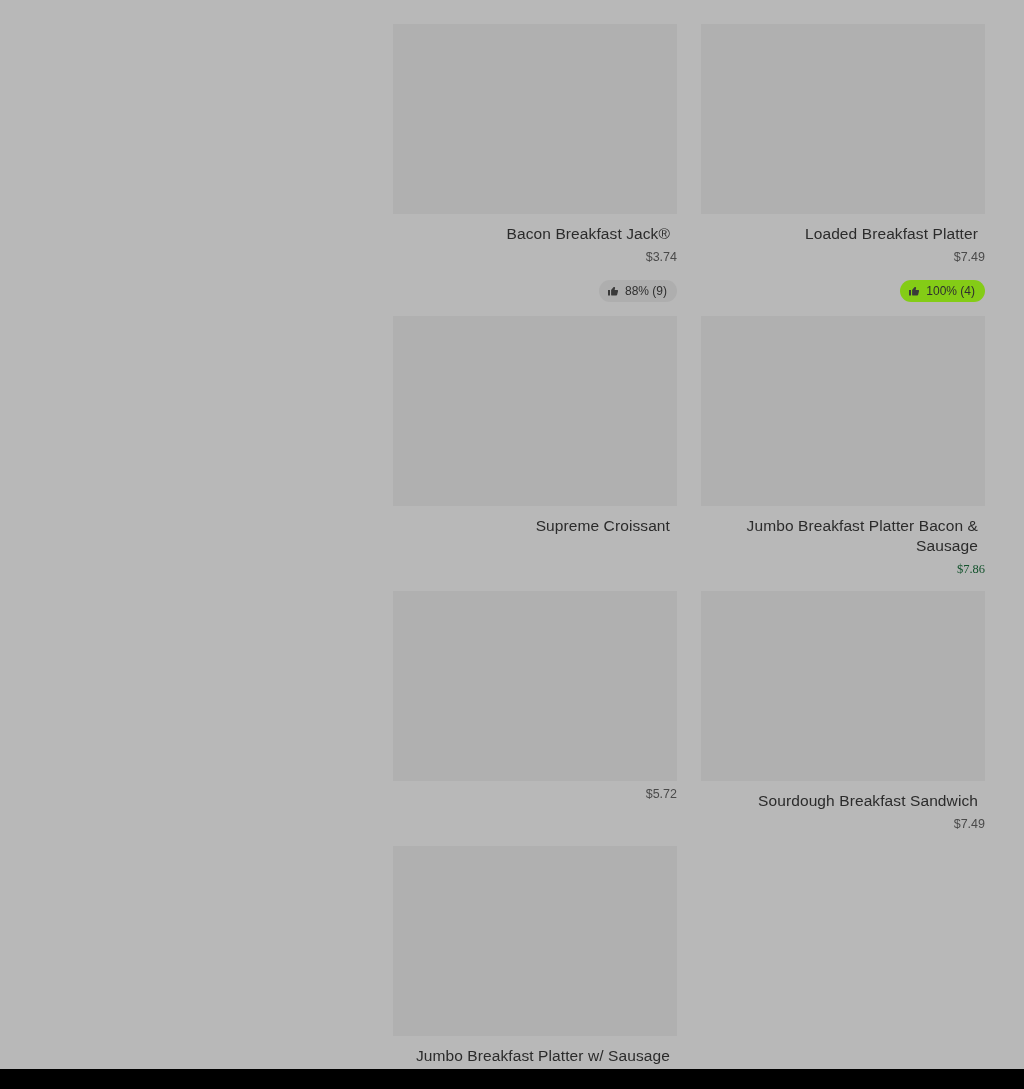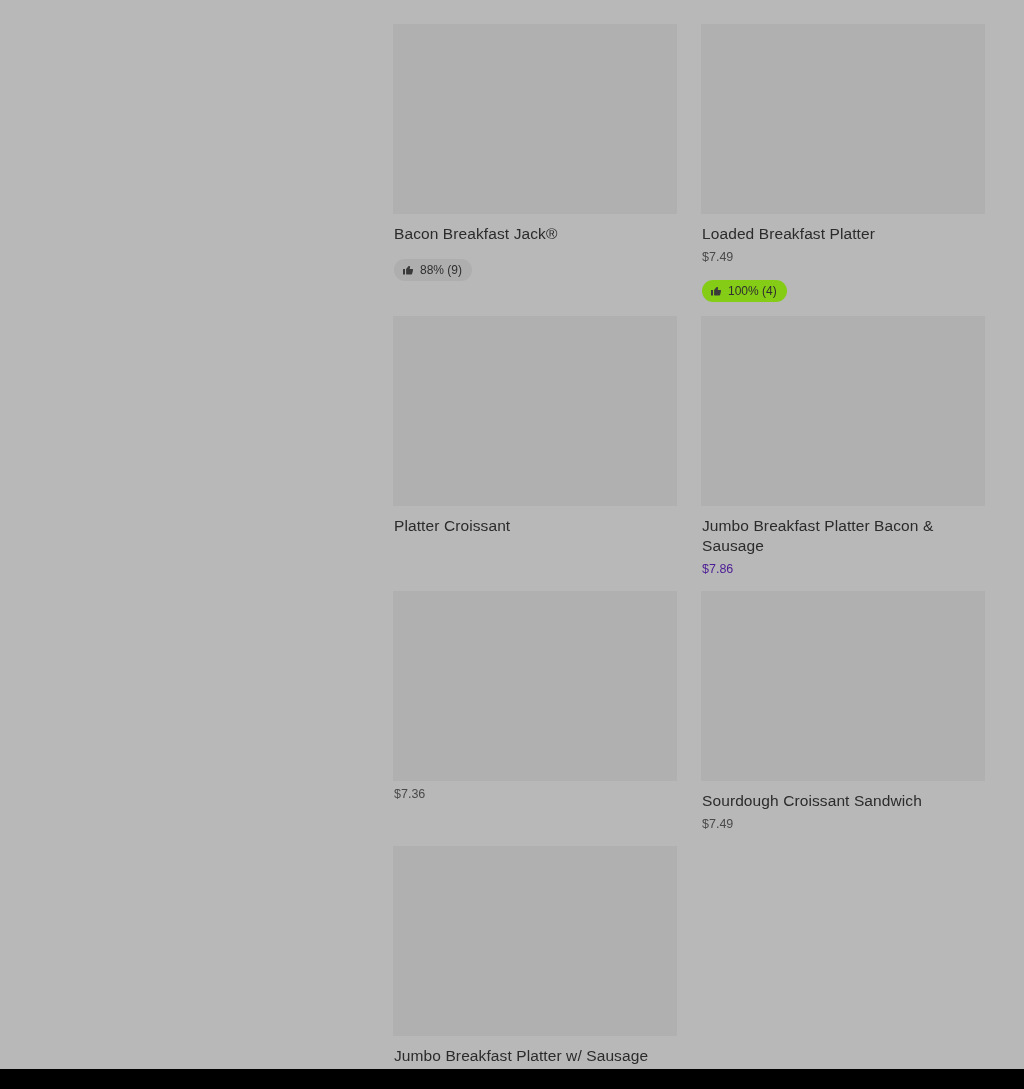--- a/index.html
+++ b/index.html
@@ -119,65 +119,65 @@
     bottom: 0;
     width: 1024px;
     height: 20px;
     background: #000000;
     z-index: 50;
   }
 </style>
 </head>
 <body>
 
-<div id="page" style="background: rgb(184, 184, 184);">
+<div id="page" style="background: rgb(184, 184, 184); text-align: right;">
 
   <div id="left-gutter" style="background: rgb(184, 184, 184);"></div>
 
   <div id="menu-grid">
 
     <div class="stub-row">
       
     </div>
     <div class="stub-row">
       
     </div>
 
-  <div class="menu-card"><div class="item-image" aria-label="food-image-placeholder" style="background: rgb(176, 176, 176);"></div><div class="item-title" style="color: rgb(43, 43, 43);">Bacon Breakfast Jack®</div><div class="rating-badge" style="background: rgb(174, 174, 174);">
+  <div class="menu-card"><div class="item-image" aria-label="food-image-placeholder" style="background: rgb(176, 176, 176);"></div><div class="item-title" style="color: rgb(43, 43, 43);">Bacon Breakfast Jack®</div><div class="item-price" style="color: rgb(74, 74, 74);">$3.74</div><div class="rating-badge" style="background: rgb(174, 174, 174);">
           <span class="thumb-icon">
             <svg viewBox="0 0 24 24" aria-hidden="true">
               <path fill="#3a3a3a" d="M2 10h4v11H2zM21.8 10.6c-.3-.4-.8-.6-1.3-.6h-5.2l.8-3.7c.1-.6 0-1.2-.4-1.7s-.9-.7-1.5-.7c-.5 0-1 .3-1.3.7L8.6 9.6c-.2.3-.4.6-.4 1V20c0 .6.4 1 1 1h9.2c.9 0 1.7-.6 1.9-1.5l1.7-7.2c.1-.6 0-1.2-.2-1.7z"></path>
             </svg>
           </span>
           <span class="rating-text">88% (9)</span>
         </div></div>
       <div class="menu-card"><div class="item-image" aria-label="food-image-placeholder" style="background: rgb(176, 176, 176);"></div><div class="item-title" style="color: rgb(43, 43, 43);">Loaded Breakfast Platter</div><div class="item-price" style="color: rgb(74, 74, 74);">$7.49</div><div class="rating-badge" style="background: #84cc16;">
           <span class="thumb-icon">
             <svg viewBox="0 0 24 24" aria-hidden="true">
               <path fill="#3a3a3a" d="M2 10h4v11H2zM21.8 10.6c-.3-.4-.8-.6-1.3-.6h-5.2l.8-3.7c.1-.6 0-1.2-.4-1.7s-.9-.7-1.5-.7c-.5 0-1 .3-1.3.7L8.6 9.6c-.2.3-.4.6-.4 1V20c0 .6.4 1 1 1h9.2c.9 0 1.7-.6 1.9-1.5l1.7-7.2c.1-.6 0-1.2-.2-1.7z"></path>
             </svg>
           </span>
           <span class="rating-text">100% (4)</span>
         </div></div>
       <div class="menu-card">
         <div class="item-image" aria-label="food-image-placeholder" style="background: rgb(176, 176, 176);"></div>
-        <div class="item-title" style="color: rgb(43, 43, 43);">Platter Croissant</div>
+        <div class="item-title" style="color: rgb(43, 43, 43);">Supreme Croissant</div>
       </div>
       <div class="menu-card">
         <div class="item-image" aria-label="food-image-placeholder" style="background: rgb(176, 176, 176);"></div>
         <div class="item-title" style="color: rgb(43, 43, 43);">Jumbo Breakfast Platter Bacon &amp; Sausage</div>
-        <div class="item-price" style="color: #4c1d95;">$7.86</div>
+        <div class="item-price" style="color: #14532d; font-family: Liberation Serif, serif;">$7.86</div>
       </div>
       <div class="menu-card">
         <div class="item-image" aria-label="food-image-placeholder" style="background: rgb(176, 176, 176);"></div>
-        <div class="item-price" style="color: rgb(74, 74, 74);">$7.36</div>
+        <div class="item-price" style="color: rgb(74, 74, 74);">$5.72</div>
       </div>
       <div class="menu-card">
         <div class="item-image" aria-label="food-image-placeholder" style="background: rgb(176, 176, 176);"></div>
-        <div class="item-title" style="color: rgb(43, 43, 43);">Sourdough Croissant Sandwich</div>
+        <div class="item-title" style="color: rgb(43, 43, 43);">Sourdough Breakfast Sandwich</div>
         <div class="item-price" style="color: rgb(74, 74, 74);">$7.49</div>
       </div>
       <div class="menu-card">
         <div class="item-image" aria-label="food-image-placeholder" style="background: rgb(176, 176, 176);"></div>
         <div class="item-title" style="color: rgb(43, 43, 43);">Jumbo Breakfast Platter w/ Sausage</div>
         <div class="item-price" style="color: rgb(74, 74, 74);">$7.11</div>
       </div>
     </div>
 
   <div id="bottom-bar" style="background: rgb(0, 0, 0);"></div>

